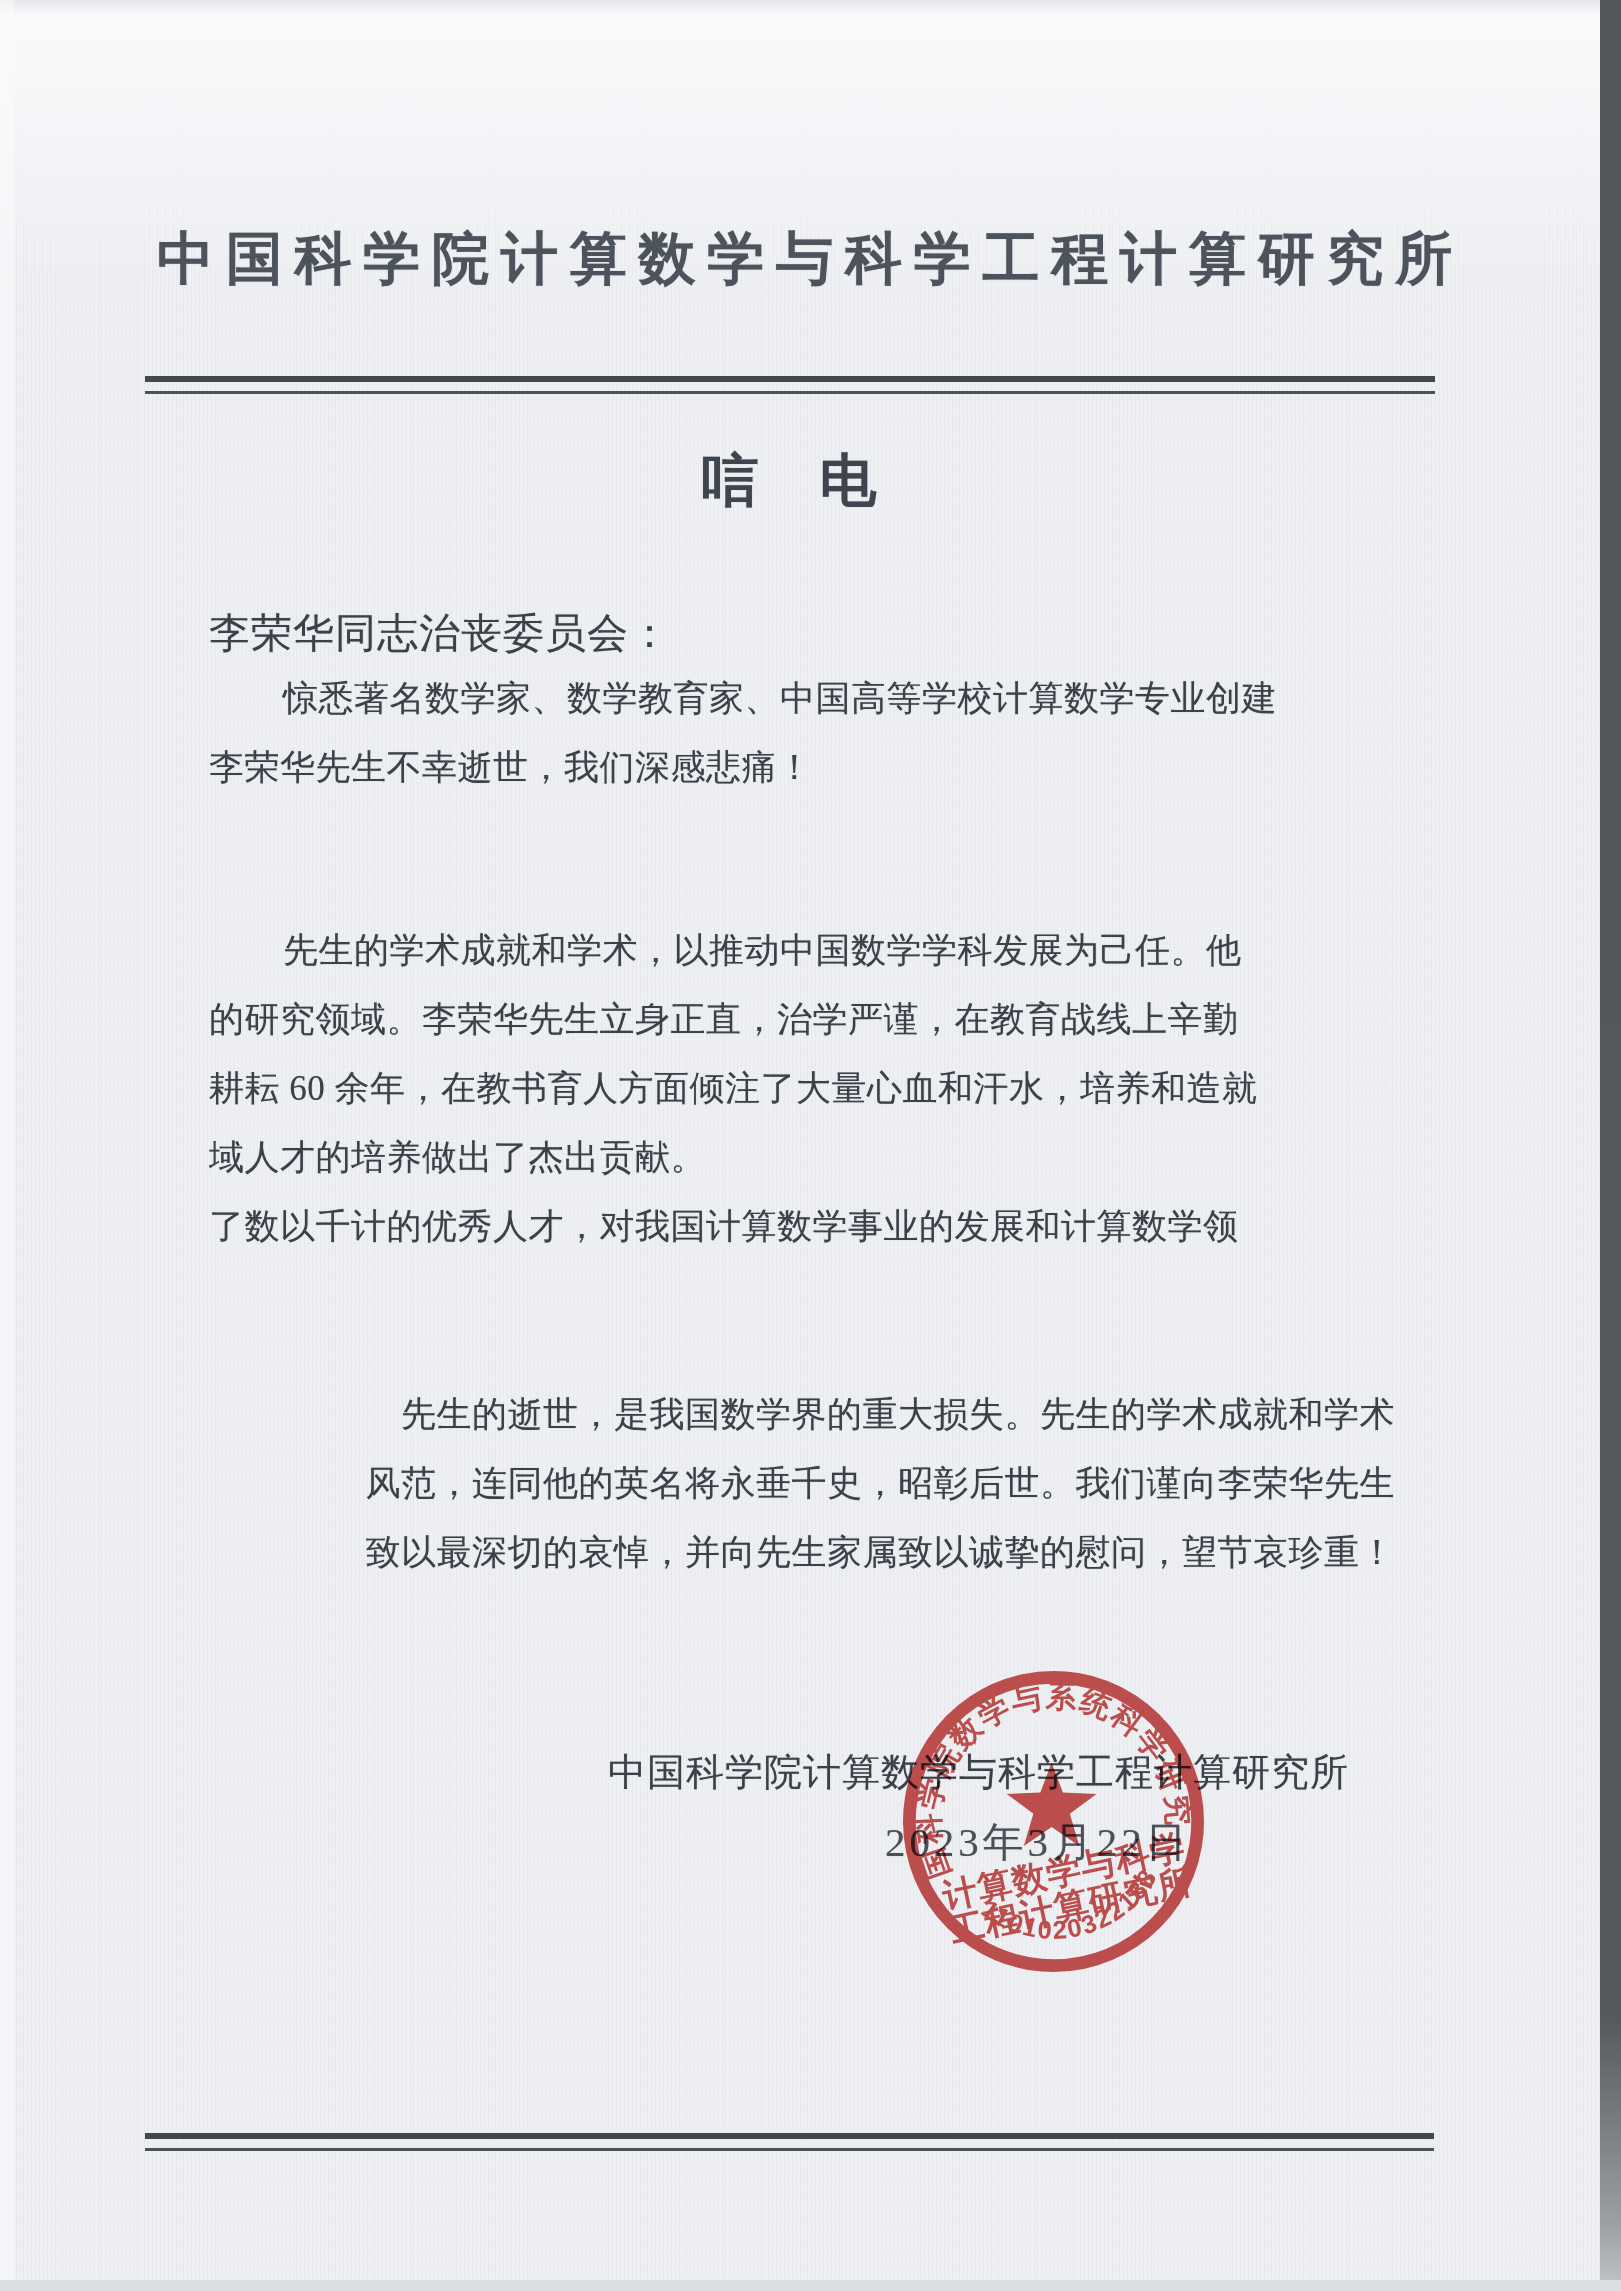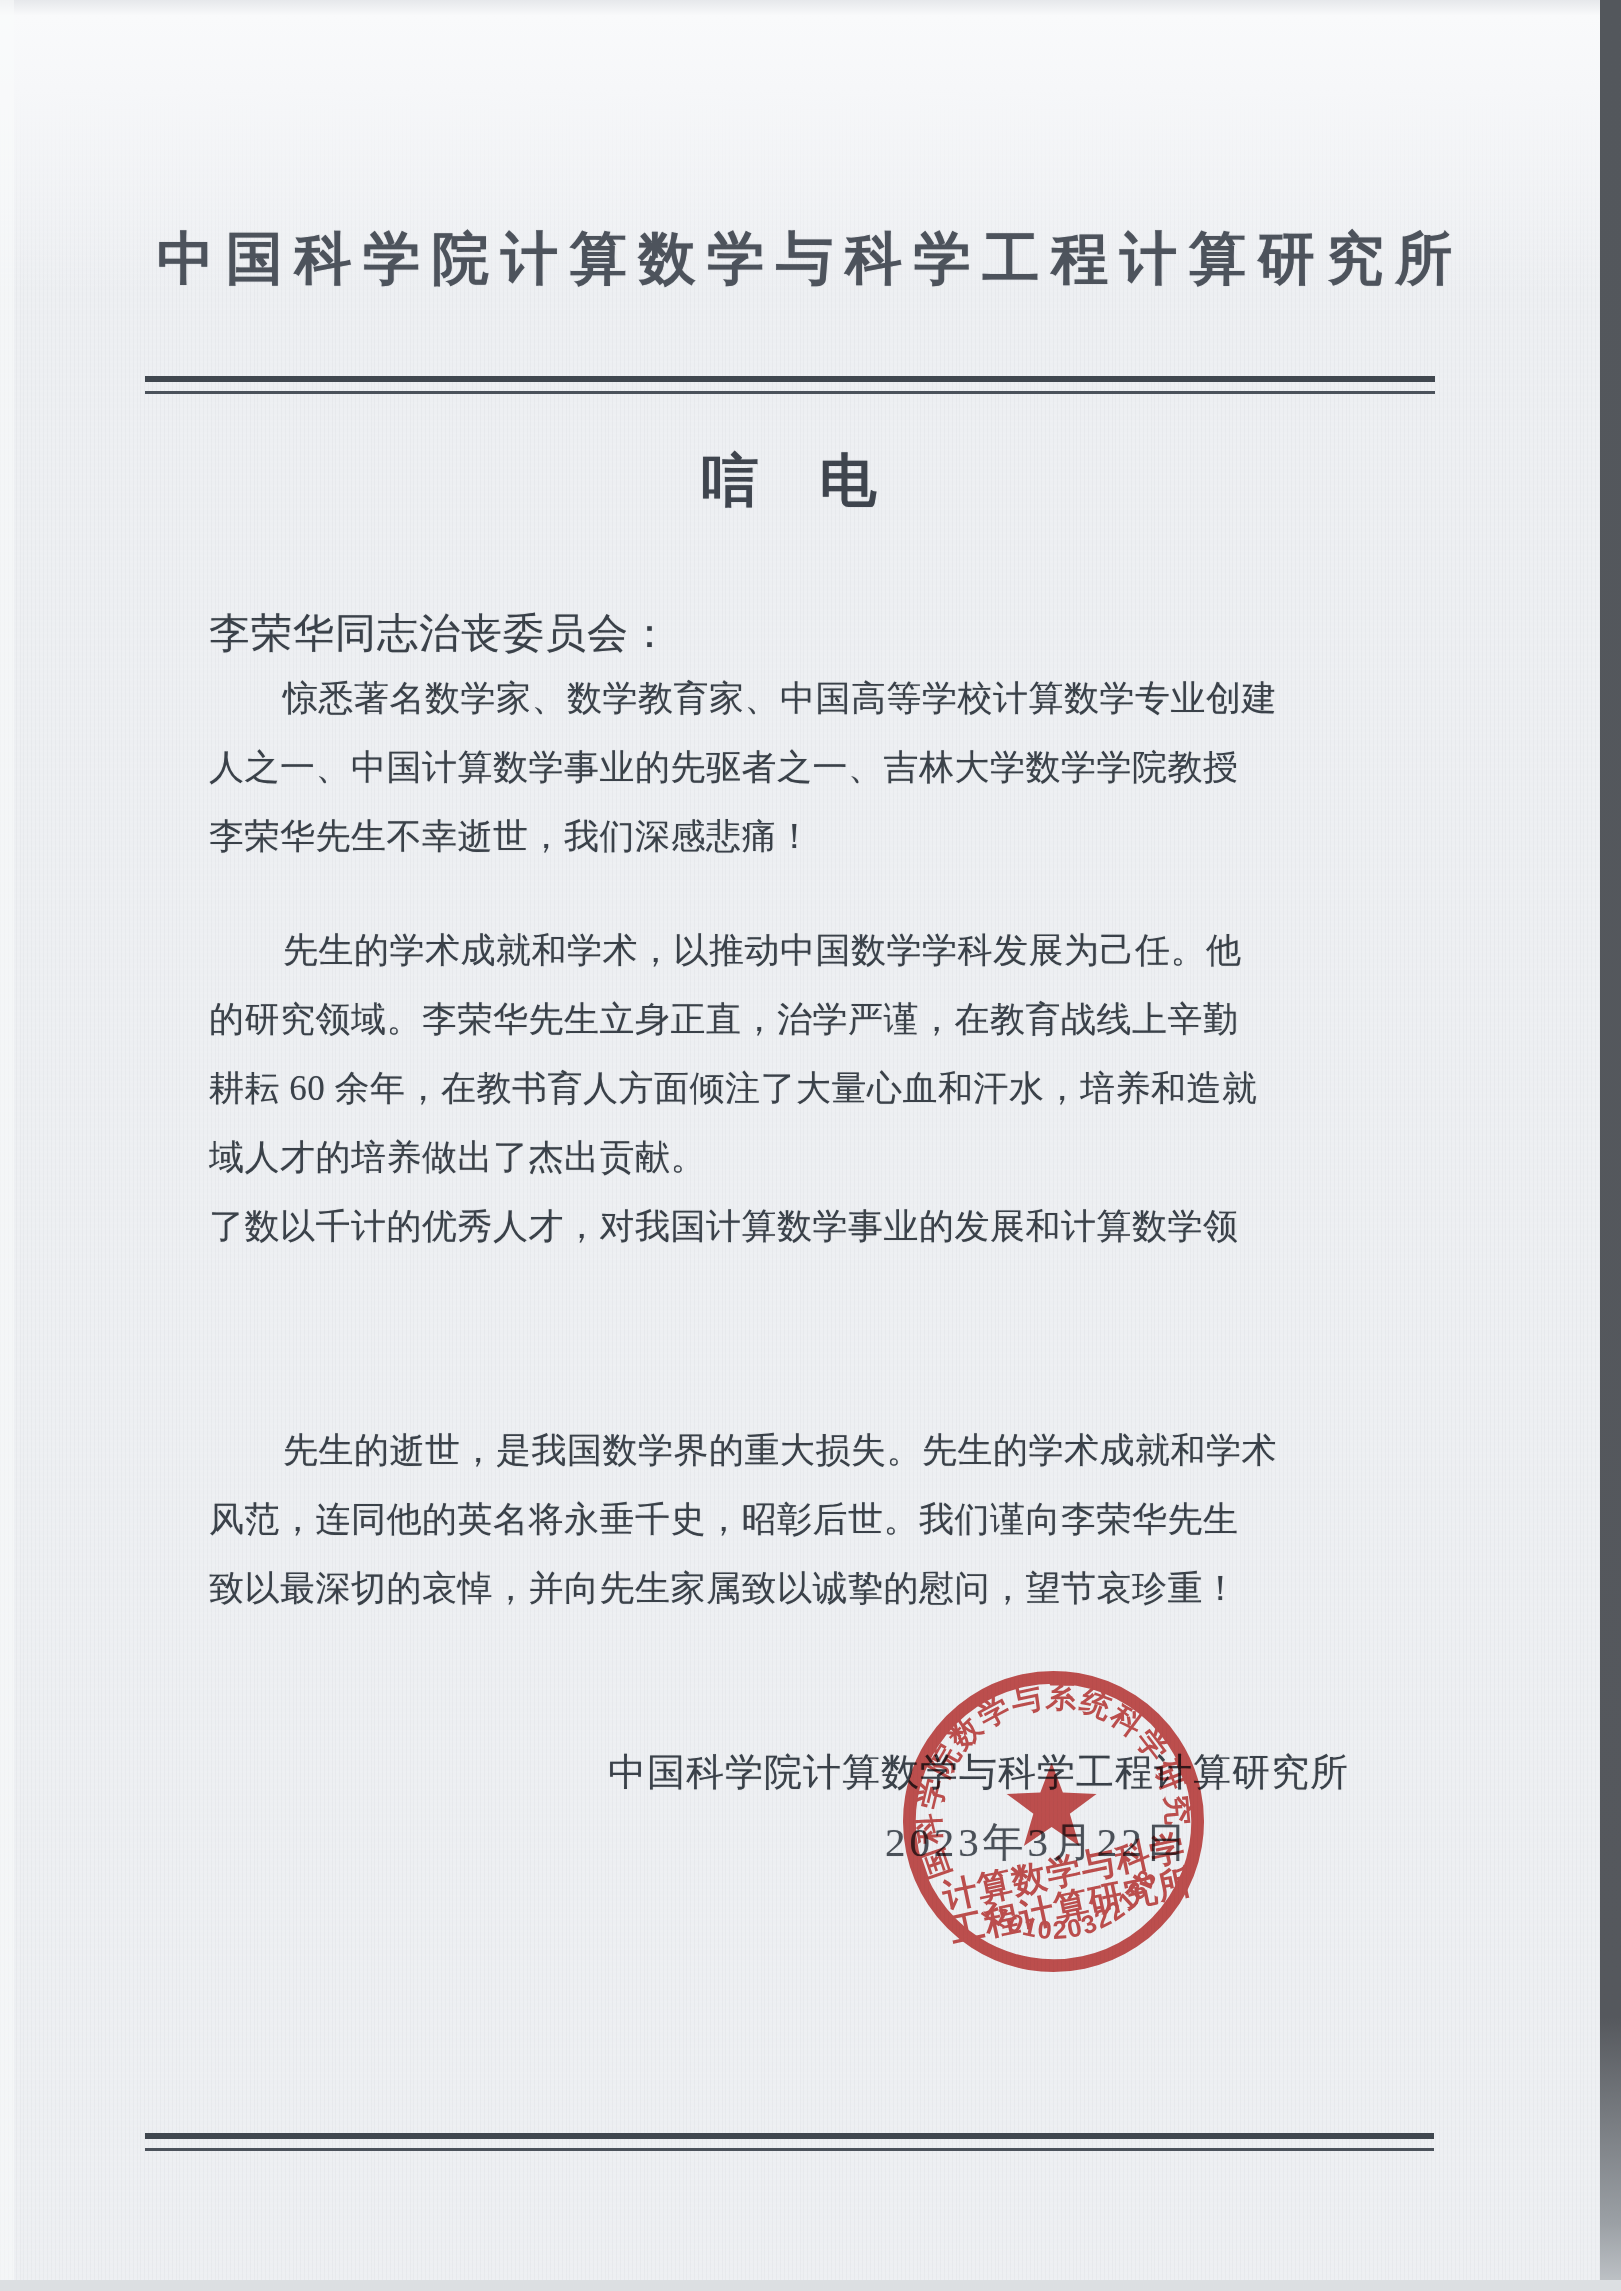--- a/index.html
+++ b/index.html
@@ -56,21 +56,21 @@
     position:absolute;left:209px;top:606px;
     font-size:41px;color:#3a4149;letter-spacing:1px;
     text-shadow:0 0 1px rgba(58,65,73,0.35);
   }
   .para{
     position:absolute;left:209px;width:1186px;
     font-size:35px;line-height:69px;color:#3a4149;letter-spacing:0.5px;
     text-shadow:0 0 1px rgba(58,65,73,0.35);
   }
   .para > div:first-child{text-indent:74px;}
-  #p1{top:664px;} #p2{top:916px;} #p3{top:1416px;}
+  #p1{top:664px;} #p2{top:916px;} #p3{top:1380px;text-align:right;}
 
   .signature{
     position:absolute;left:608px;top:1747px;
     font-size:38px;color:#3a4149;letter-spacing:1px;
     text-shadow:0 0 1px rgba(58,65,73,0.35);white-space:nowrap;
   }
   .date{
     position:absolute;left:885px;top:1815px;
     font-size:41px;color:#4a5058;letter-spacing:3.9px;
     text-shadow:0 0 1px rgba(74,80,88,0.35);white-space:nowrap;
@@ -98,21 +98,20 @@
 
   <div class="rule rule-thick r1"></div>
   <div class="rule rule-thin r2"></div>
 
   <div class="doc-title">唁　电</div>
 
   <div class="salutation">李荣华同志治丧委员会：</div>
 
   <div class="para" id="p1">
       <div>惊悉著名数学家、数学教育家、中国高等学校计算数学专业创建</div>
-      <div>人之一、中国计算数学事业的先驱者之一、吉林大学数学学院教授</div>
       <div>李荣华先生不幸逝世，我们深感悲痛！</div>
     </div>
   <div class="para" id="p2">
       <div>先生的学术成就和学术，以推动中国数学学科发展为己任。他</div>
       <div>的研究领域。李荣华先生立身正直，治学严谨，在教育战线上辛勤</div>
       <div>耕耘 60 余年，在教书育人方面倾注了大量心血和汗水，培养和造就</div>
       <div>域人才的培养做出了杰出贡献。</div>
       <div>了数以千计的优秀人才，对我国计算数学事业的发展和计算数学领</div>
     </div>
   <div class="para" id="p3">

